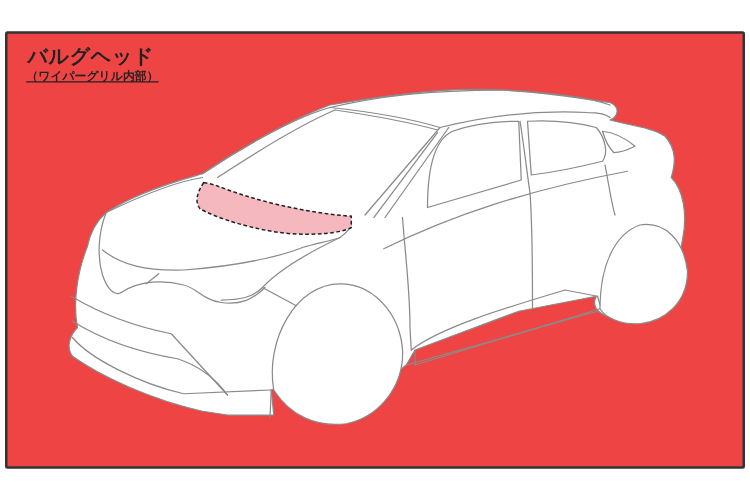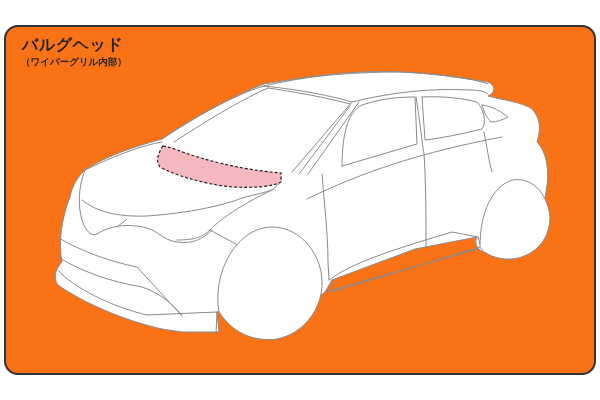--- a/index.html
+++ b/index.html
@@ -9,23 +9,23 @@
       height: 400px;
       background: #ffffff;
       overflow: hidden;
     }
     .panel {
       position: absolute;
       left: 4px;
       top: 25px;
       width: 588px;
       height: 346px;
-      background: #f97316;
+      background: #ef4444;
       border: 2px solid #333333;
-      border-radius: 14px;
+      border-radius: 2px;
       overflow: hidden;
       text-align: right;
     }
     .title {
       position: absolute;
       left: 16px;
       top: 9px;
       font-family: "DejaVu Sans", sans-serif;
       font-weight: bold;
       font-size: 16px;
@@ -35,20 +35,21 @@
     }
     .subtitle {
       position: absolute;
       left: 15px;
       top: 29px;
       font-family: "DejaVu Sans", sans-serif;
       font-weight: bold;
       font-size: 9.5px;
       line-height: 11px;
       color: #222222;
+      text-decoration: underline;
     }
     svg.car {
       position: absolute;
       left: 0;
       top: 0;
     }
     .car-line {
       fill: none;
       stroke: #8a8a8a;
       stroke-width: 1;

